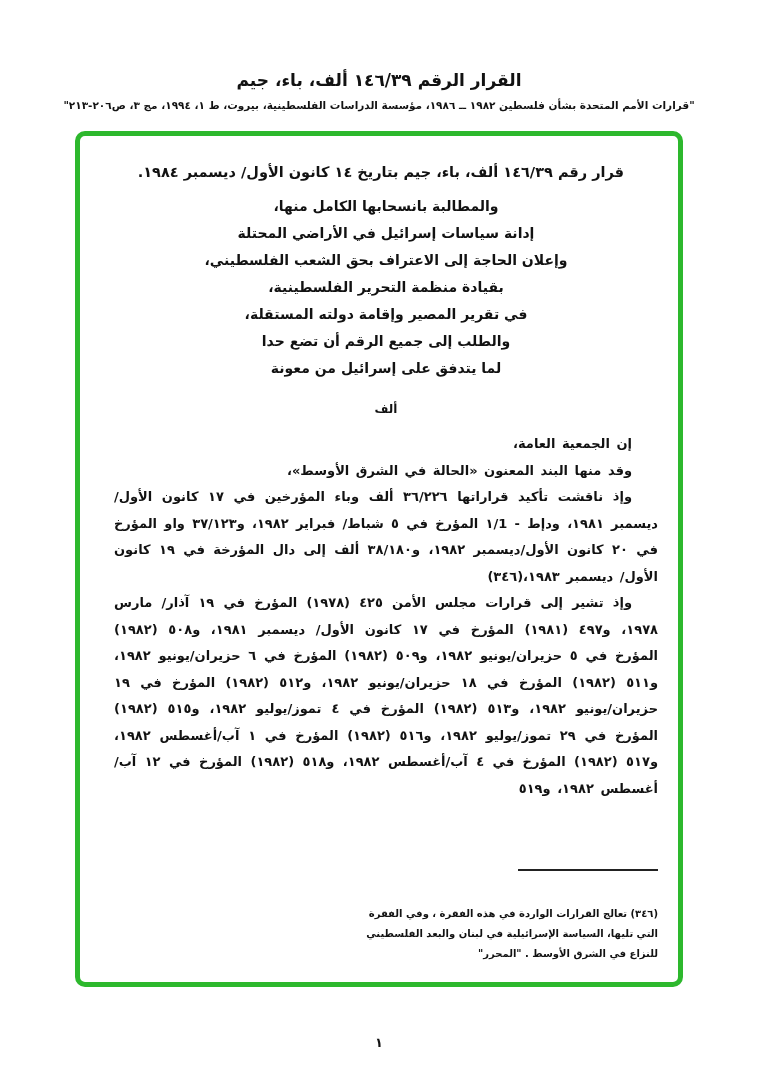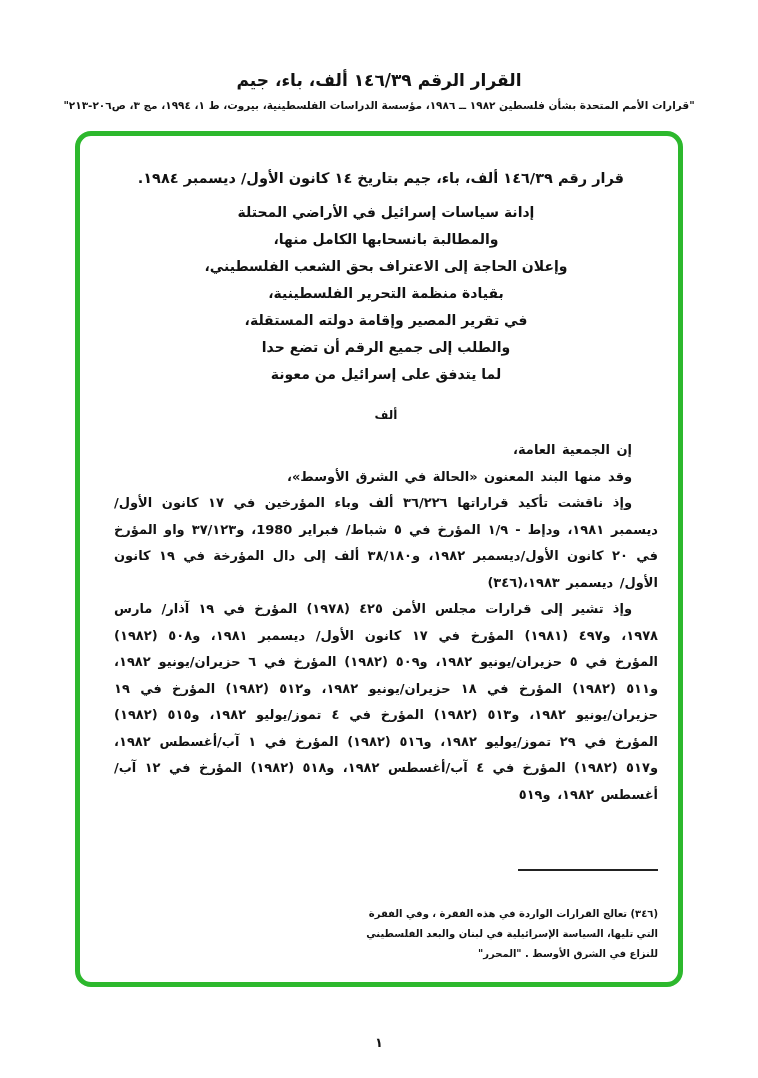--- a/index.html
+++ b/index.html
@@ -17,22 +17,22 @@
   }
   .doc-header { text-align: center; padding-top: 70px; }
   .doc-title  { font-size: 17px; font-weight: bold; }
   .doc-source { font-size: 10.5px; font-weight: bold; margin-top: 9px; white-space: nowrap; }
 
   .green-box {
     width: 608px;
     min-height: 856px;
     margin: 20px auto 0;
     border: 5px solid #2db82d;
-    border-radius: 16px;
-    padding: 30px 20px 18px 34px;
+    border-radius: 10px;
+    padding: 24px 20px 18px 34px;
     box-sizing: border-box;
     display: flex;
     flex-direction: column;
     background: #ffffff;
   }
   .intro {
     margin: 0;
     font-size: 14.5px; font-weight: bold;
     line-height: 25px;
     text-indent: 34px;
@@ -85,35 +85,35 @@
   <header class="doc-header">
     <div class="doc-title">القرار الرقم ١٤٦/٣٩ ألف، باء، جيم</div>
     <div class="doc-source">"قرارات الأمم المتحدة بشأن فلسطين ١٩٨٢ ــ ١٩٨٦، مؤسسة الدراسات الفلسطينية، بيروت، ط ١، ١٩٩٤، مج ٣، ص٢٠٦-٢١٣"</div>
   </header>
 
   <section class="green-box" style="border-color: rgb(45, 184, 45);">
 
     <p class="intro">قرار رقم ١٤٦/٣٩ ألف، باء، جيم بتاريخ ١٤ كانون الأول/ ديسمبر ١٩٨٤.</p>
 
     <div class="headings">
+      <div class="heading-line">والمطالبة بانسحابها الكامل منها،</div>
       <div class="heading-line">إدانة سياسات إسرائيل في الأراضي المحتلة</div>
-      <div class="heading-line">والمطالبة بانسحابها الكامل منها،</div>
       <div class="heading-line">وإعلان الحاجة إلى الاعتراف بحق الشعب الفلسطيني،</div>
       <div class="heading-line">بقيادة منظمة التحرير الفلسطينية،</div>
       <div class="heading-line">في تقرير المصير وإقامة دولته المستقلة،</div>
       <div class="heading-line">والطلب إلى جميع الرقم أن تضع حدا</div>
       <div class="heading-line">لما يتدفق على إسرائيل من معونة</div>
     </div>
 
     <div class="section-label">ألف</div>
 
     <div class="body-text">
       <p class="para"><span class="lead">إن الجمعية العامة،</span><span></span></p>
       <p class="para"><span class="lead">وقد منها</span><span> البند المعنون «الحالة في الشرق الأوسط»،</span></p>
-      <p class="para"><span class="lead">وإذ ناقشت تأكيد</span><span> قراراتها ٣٦/٢٢٦ ألف وباء المؤرخين في ١٧ كانون الأول/ديسمبر ١٩٨١، ودإط - ١/٩ المؤرخ في ٥ شباط/ فبراير 1980، و٣٧/١٢٣ واو المؤرخ في ٢٠ كانون الأول/ديسمبر ١٩٨٢، و٣٨/١٨٠ ألف إلى دال المؤرخة في ١٩ كانون الأول/ ديسمبر ١٩٨٣،(٣٤٦)</span></p>
+      <p class="para"><span class="lead">وإذ ناقشت تأكيد</span><span> قراراتها ٣٦/٢٢٦ ألف وباء المؤرخين في ١٧ كانون الأول/ديسمبر ١٩٨١، ودإط - ١/1 المؤرخ في ٥ شباط/ فبراير ١٩٨٢، و٣٧/١٢٣ واو المؤرخ في ٢٠ كانون الأول/ديسمبر ١٩٨٢، و٣٨/١٨٠ ألف إلى دال المؤرخة في ١٩ كانون الأول/ ديسمبر ١٩٨٣،(٣٤٦)</span></p>
       <p class="para"><span class="lead">وإذ تشير</span><span> إلى قرارات مجلس الأمن ٤٢٥ (١٩٧٨) المؤرخ في ١٩ آذار/ مارس ١٩٧٨، و٤٩٧ (١٩٨١) المؤرخ في ١٧ كانون الأول/ ديسمبر ١٩٨١، و٥٠٨ (١٩٨٢) المؤرخ في ٥ حزيران/يونيو ١٩٨٢، و٥٠٩ (١٩٨٢) المؤرخ في ٦ حزيران/يونيو ١٩٨٢، و٥١١ (١٩٨٢) المؤرخ في ١٨ حزيران/يونيو ١٩٨٢، و٥١٢ (١٩٨٢) المؤرخ في ١٩ حزيران/يونيو ١٩٨٢، و٥١٣ (١٩٨٢) المؤرخ في ٤ تموز/يوليو ١٩٨٢، و٥١٥ (١٩٨٢) المؤرخ في ٢٩ تموز/يوليو ١٩٨٢، و٥١٦ (١٩٨٢) المؤرخ في ١ آب/أغسطس ١٩٨٢، و٥١٧ (١٩٨٢) المؤرخ في ٤ آب/أغسطس ١٩٨٢، و٥١٨ (١٩٨٢) المؤرخ في ١٢ آب/أغسطس ١٩٨٢، و٥١٩</span></p>
     </div>
 
     <div class="footnote">
       <div class="footnote-rule"></div>
       <div class="footnote-text">(٣٤٦) تعالج القرارات الواردة في هذه الفقرة ، وفي الفقرة التي تليها، السياسة الإسرائيلية في لبنان والبعد الفلسطيني للنزاع في الشرق الأوسط . "المحرر"</div>
     </div>
 
   </section>
 

